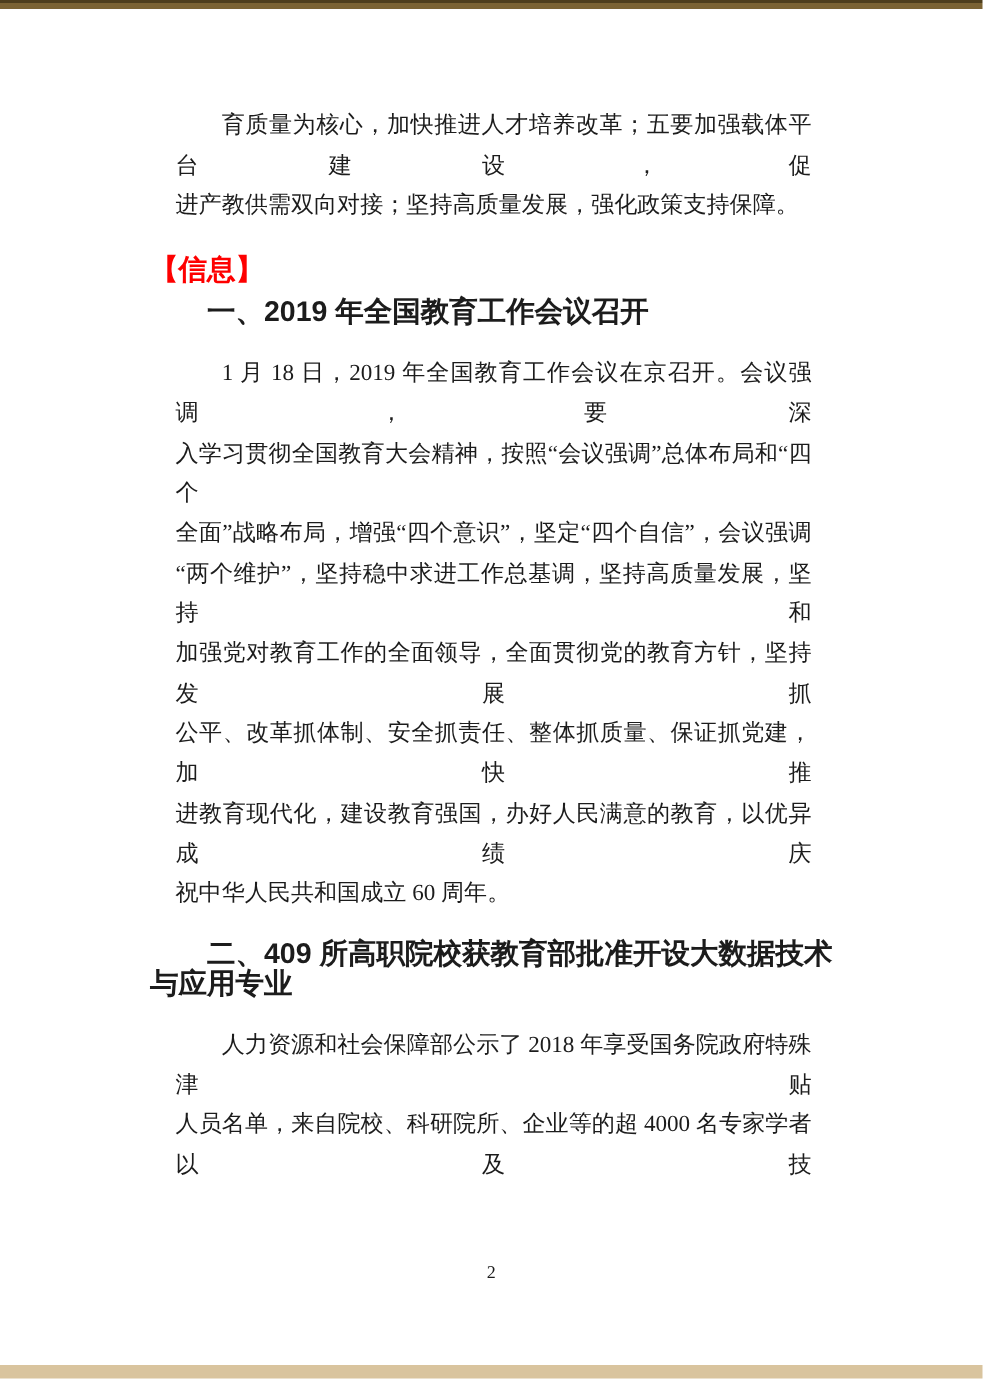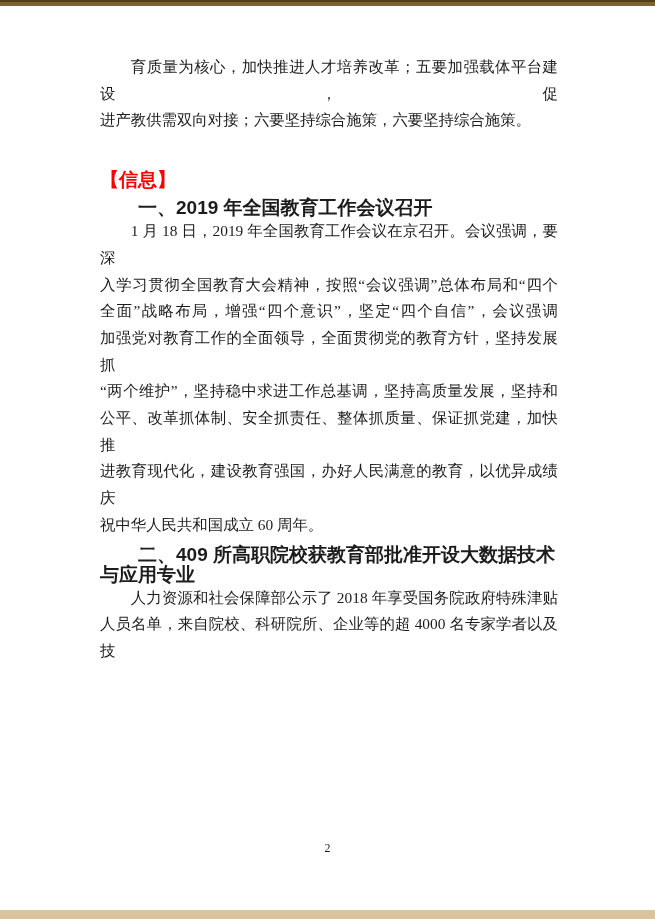--- a/index.html
+++ b/index.html
@@ -31,65 +31,65 @@
     font-size:15.4px;
   }
   .line{
     line-height:26.7px;
     text-align:justify;
     text-align-last:justify;
   }
   .line.first{text-indent:2em;}
   .line.last{text-align-last:left;}
   .info-header{
-    margin-top:34px;
+    margin-top:18px;
     font-family:"Liberation Sans", sans-serif;
     font-weight:bold;
     font-size:19px;
     line-height:24px;
     color:var(--heading-red);
   }
   .article-title{
     margin-top:6px;
     font-family:"Liberation Sans", sans-serif;
     font-weight:bold;
     font-size:19px;
     line-height:20px;
     text-indent:2em;
     color:var(--text);
   }
-  .article-body{margin:0;}
+  .article-body{margin:17px;}
   .page-number{
     position:absolute;top:840px;left:0;width:655px;
     text-align:center;
     font-size:12px;
     line-height:16px;
     color:var(--text);
   }
 </style>
 </head>
 <body>
 
 <div class="top-bar"></div>
 
 <div class="content">
   <div class="intro article-body">
       <div class="line first">育质量为核心，加快推进人才培养改革；五要加强载体平台建设，促</div>
-      <div class="line last">进产教供需双向对接；六要坚持综合施策，六要坚持综合施策。</div>
+      <div class="line last">进产教供需双向对接；坚持高质量发展，强化政策支持保障。</div>
     </div>
   <div class="info-header">【信息】</div>
   <div>
   <div class="article">
     <div class="article-title">一、2019 年全国教育工作会议召开</div>
     <div class="article-body">
           <div class="line first">1 月 18 日，2019 年全国教育工作会议在京召开。会议强调，要深</div>
           <div class="line">入学习贯彻全国教育大会精神，按照“会议强调”总体布局和“四个</div>
           <div class="line">全面”战略布局，增强“四个意识”，坚定“四个自信”，会议强调</div>
+          <div class="line">“两个维护”，坚持稳中求进工作总基调，坚持高质量发展，坚持和</div>
           <div class="line">加强党对教育工作的全面领导，全面贯彻党的教育方针，坚持发展抓</div>
-          <div class="line">“两个维护”，坚持稳中求进工作总基调，坚持高质量发展，坚持和</div>
           <div class="line">公平、改革抓体制、安全抓责任、整体抓质量、保证抓党建，加快推</div>
           <div class="line">进教育现代化，建设教育强国，办好人民满意的教育，以优异成绩庆</div>
           <div class="line last">祝中华人民共和国成立 60 周年。</div>
         </div>
   </div>
 
   <div class="article">
     <div class="article-title">二、409 所高职院校获教育部批准开设大数据技术与应用专业</div>
   </div>
 

